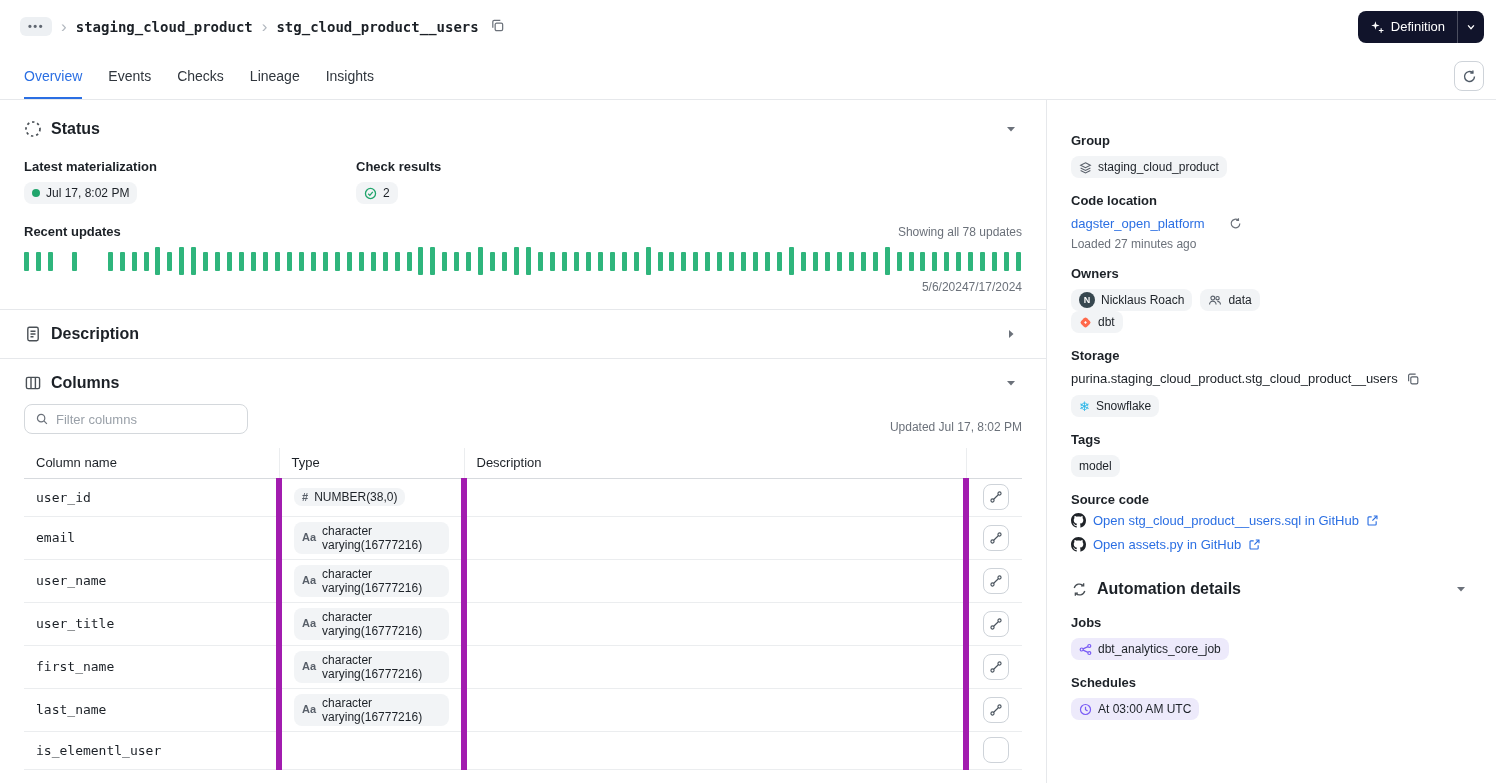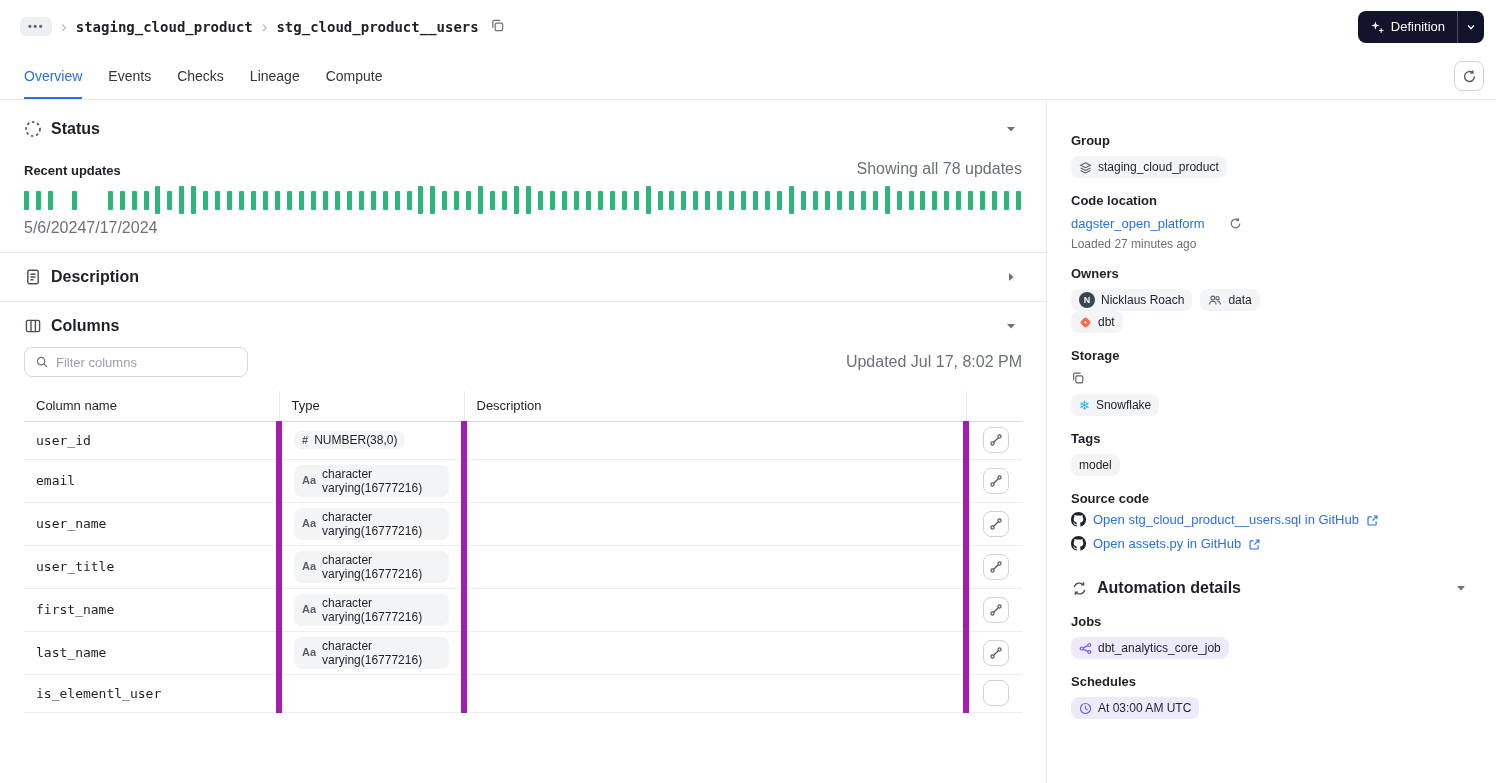--- a/index.html
+++ b/index.html
@@ -35,41 +35,41 @@
   .main { display:flex; height:683px; }
   .left-pane { width:1047px; flex:0 0 1047px; border-right:1px solid #E6E8EB; overflow:hidden; }
   .sidebar { flex:1; padding:18px 24px 0; overflow:hidden; }
 
   
   .section-head { display:flex; align-items:center; justify-content:space-between; }
   .head-left { display:flex; align-items:center; gap:9px; }
   h2 { font-size:16px; font-weight:600; }
   .chev-btn { color:#6B717A; display:inline-flex; padding:3px; }
   .field-label { font-size:13px; font-weight:600; margin-bottom:8px; }
-  .muted { color:#6B717A; font-size:16px; }
+  .muted { color:#6B717A; font-size:12px; }
   .badge { display:inline-flex; align-items:center; gap:6px; background:#F2F4F6; border-radius:8px; padding:3px 8px; font-size:12px; color:#1C2127; line-height:16px; white-space:nowrap; }
   .badge.purple { background:#EDEAFB; }
   .badge-row { display:flex; gap:8px; flex-wrap:wrap; }
   .dot { width:8px; height:8px; border-radius:50%; background:#21A56C; }
 
   
   .section { padding:18px 24px 0; }
   .status-grid { display:grid; grid-template-columns:332px 1fr; margin-top:19px; }
   .updates-head { display:flex; align-items:flex-end; justify-content:space-between; margin-top:20px; }
   .bars { display:flex; justify-content:space-between; align-items:center; height:32px; margin-top:6px; }
   .bar { width:5px; height:19px; border-radius:1px; background:#2FB57C; }
   .bar.t { height:28px; }
   .bar.e { visibility:hidden; }
-  .bars-dates { display:flex; justify-content:flex-start; font-size:16px; color:#6B717A; margin-top:3px; padding-bottom:15px; }
+  .bars-dates { display:flex; justify-content:flex-end; font-size:12px; color:#6B717A; margin-top:3px; padding-bottom:15px; }
   .hr { border-top:1px solid #E6E8EB; }
   .section-row { display:flex; align-items:center; justify-content:space-between; padding:13px 24px; }
 
   
   .columns-section { padding:13px 24px 0; }
-  .controls { display:flex; align-items:center; justify-content:space-between; margin-top:10px; }
+  .controls { display:flex; align-items:flex-end; justify-content:space-between; margin-top:10px; }
   .filter { display:flex; align-items:center; gap:7px; border:1px solid #D4D8DC; border-radius:8px; height:30px; width:224px; padding:0 10px; background:#fff; }
   .filter input { border:none; outline:none; font-size:13px; width:100%; color:#1C2127; font-family:inherit; background:transparent; }
   .filter input::placeholder { color:#9AA1A9; }
 
   table.col-table { border-collapse:collapse; width:100%; margin-top:14px; table-layout:fixed; }
   .col-table th { text-align:left; font-weight:500; font-size:13px; padding:6px 12px; height:30px; border-bottom:1px solid #D7DADE; border-right:1px solid #EBEDEF; color:#1C2127; }
   .col-table th:last-child { border-right:none; }
   .col-table td { height:38px; padding:5px 12px; font-size:13px; border-bottom:1px solid #EBEDEF; border-right:6px solid #a21caf; vertical-align:middle; }
   .col-table td:last-child { border-right:none; }
   .cell-name { font-family:"DejaVu Sans Mono", monospace; font-size:12px; }
@@ -82,21 +82,21 @@
   
   .side-head { display:flex; align-items:center; justify-content:space-between; }
   .side-head.second { margin-top:26px; }
   .side-label { font-size:13px; font-weight:600; margin:15px 0 8px; }
   .side-link { color:#2B6FE3; font-size:13px; }
   .link-row { display:flex; align-items:center; gap:24px; }
   .loaded { font-size:12px; color:#6B717A; margin-top:6px; }
   .avatar { width:16px; height:16px; border-radius:50%; background:#37474F; color:#fff; font-size:9px; font-weight:700; display:inline-flex; align-items:center; justify-content:center; }
   .storage-row { display:flex; align-items:center; gap:8px; font-size:13px; margin-bottom:9px; }
   .snowflake { color:#29B5E8; font-size:13px; line-height:1; }
-  .src-link { display:flex; align-items:flex-end; gap:7px; margin-top:9px; font-size:13px; color:#2B6FE3; }
+  .src-link { display:flex; align-items:center; gap:7px; margin-top:9px; font-size:13px; color:#2B6FE3; }
   .src-link .gh { flex:0 0 auto; }
 </style>
 </head>
 <body>
 
 <header class="topbar">
   <div class="breadcrumb">
     <button class="crumb-more">•••</button>
     <span class="crumb-sep">›</span>
     <a class="crumb">staging_cloud_product</a>
@@ -144,21 +144,21 @@
 
       <a class="tab rest">
         <span>Checks</span>
       </a>
 
       <a class="tab rest">
         <span>Lineage</span>
       </a>
 
       <a class="tab rest">
-        <span>Compute</span>
+        <span>Insights</span>
       </a>
     </div>
   <button class="sq-btn">
     <span style="display:inline-flex">
       <svg width="15" height="15" viewBox="0 0 16 16" fill="none" stroke="#4F5A66" stroke-width="1.5">
           <path d="M13.3 8 A5.3 5.3 0 1 1 11.5 4.05"></path>
           <path d="M11.6 1.6 v2.7 h-2.7"></path>
         </svg>
     </span>
   </button>
@@ -180,20 +180,41 @@
         </div>
         <button class="chev-btn">
           <span style="display:inline-flex">
             <svg width="16" height="16" viewBox="0 0 16 16" fill="#6B717A">
                 <path d="M4 6 L8 10.5 L12 6 Z"></path>
               </svg>
           </span>
         </button>
       </div>
 
+      <div class="status-grid">
+        <div>
+          <div class="field-label">Latest materialization</div>
+          <span class="badge">
+            <span class="dot"></span>
+            <span>Jul 17, 8:02 PM</span>
+          </span>
+        </div>
+        <div>
+          <div class="field-label">Check results</div>
+          <span class="badge">
+            <span style="display:inline-flex">
+              <svg width="13" height="13" viewBox="0 0 16 16" fill="none" stroke="#21A56C" stroke-width="1.6">
+                  <circle cx="8" cy="8" r="6.2"></circle>
+                  <path d="M5.2 8.3 l2 2 3.6-4.4"></path>
+                </svg>
+            </span>
+            <span>2</span>
+          </span>
+        </div>
+      </div>
 
       <div class="updates-head">
         <div class="field-label" style="margin-bottom:0">Recent updates</div>
         <div class="muted">Showing all 78 updates</div>
       </div>
       <div class="bars">
 
           <div class="bar n"></div>
 
           <div class="bar n"></div>
@@ -644,20 +665,21 @@
         <svg width="13" height="13" viewBox="0 0 12 12">
             <rect x="2.2" y="2.2" width="7.6" height="7.6" rx="2" transform="rotate(45 6 6)" fill="#FF694B"></rect>
             <rect x="5.1" y="5.1" width="1.8" height="1.8" transform="rotate(45 6 6)" fill="#fff"></rect>
           </svg>
       </span>
       <span>dbt</span>
     </span>
 
     <div class="side-label">Storage</div>
     <div class="storage-row">
+      <span>purina.staging_cloud_product.stg_cloud_product__users</span>
       <button class="plain-icon-btn" style="padding:0">
         <span style="display:inline-flex">
           <svg width="14" height="14" viewBox="0 0 16 16" fill="none" stroke="#59606A" stroke-width="1.3">
               <rect x="5.5" y="5.5" width="8" height="8" rx="1.5"></rect>
               <path d="M3 10.5 V4 a1.5 1.5 0 0 1 1.5-1.5 H11"></path>
             </svg>
         </span>
       </button>
     </div>
     <span class="badge">

